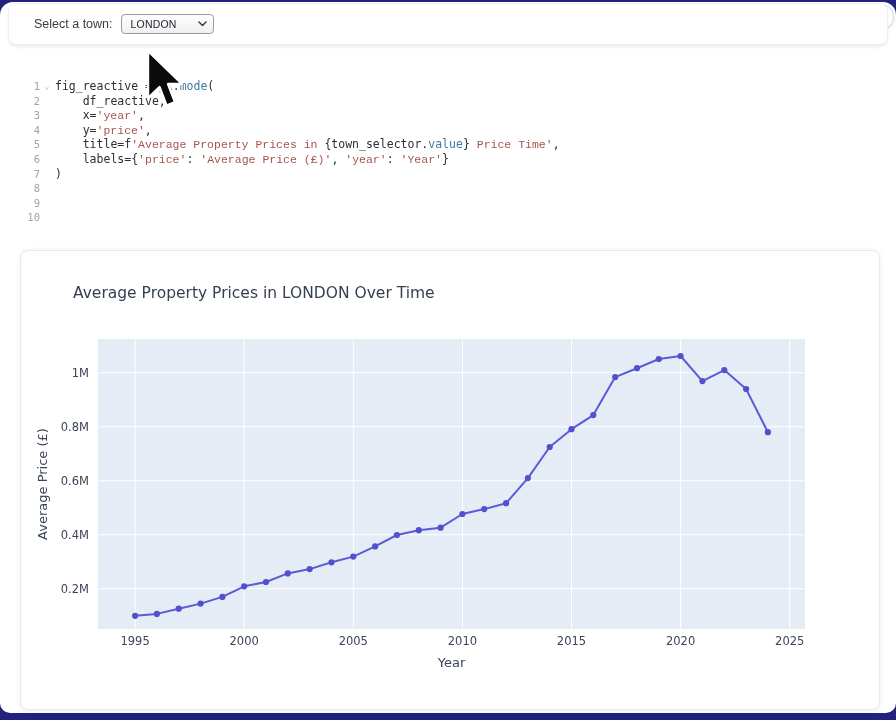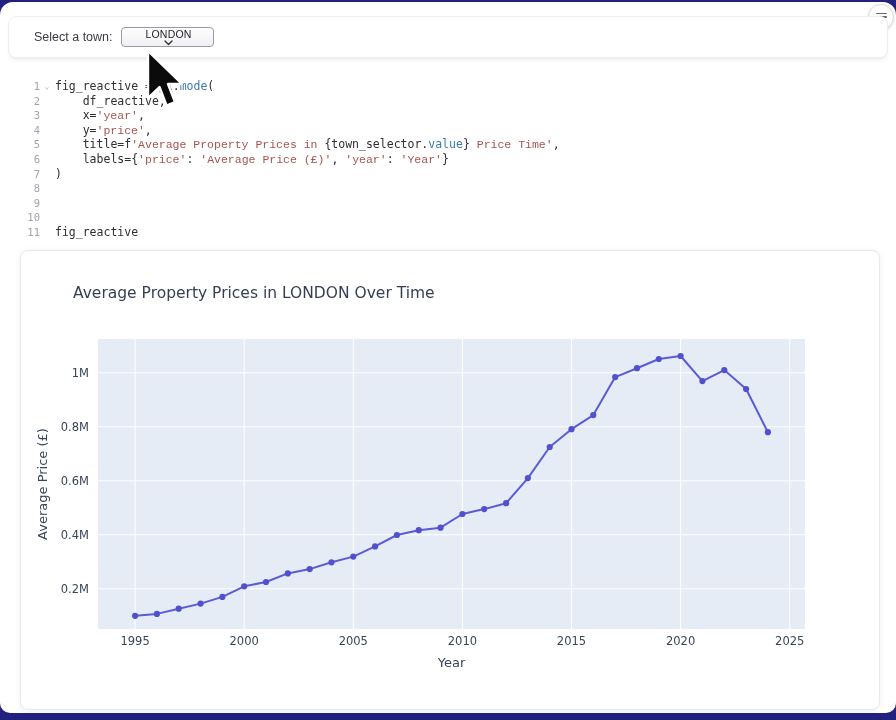--- a/index.html
+++ b/index.html
@@ -8,37 +8,37 @@
     background:#22227e;
     font-family:"Liberation Sans", sans-serif;
   }
   .app-card{
     position:absolute;left:0;top:2px;right:0;bottom:7px;
     background:#ffffff;
     border-radius:13px 13px 10px 10px;
   }
   
   .select-cell{
-    position:absolute;left:8px;right:8px;top:14px;height:42px;
+    position:absolute;left:8px;right:8px;top:1px;height:42px;
     background:#fff;
     border:1px solid #ededf2;
     border-radius:8px;
     box-shadow:0 3px 4px -2px rgba(60,60,110,0.14);
     display:flex;align-items:center;
     padding-left:25px;box-sizing:border-box;
   }
   .select-label{
     font-size:12.5px;color:#3a3a42;
   }
   .dropdown{
     margin-left:8px;width:93px;height:20px;box-sizing:border-box;
     border:1px solid #9a9aa6;border-radius:4px;
     background:linear-gradient(#fefefe,#f0f0f3);
     display:flex;align-items:center;justify-content:space-between;
-    padding:0 6px 0 9px;cursor:pointer;flex-direction:column;
+    padding:0 6px 0 9px;cursor:pointer;
   }
   .dropdown-value{font-size:10.5px;color:#1e1e26;letter-spacing:.2px;}
   .dropdown-chevron svg{display:block;}
   
   .code-editor{
     position:absolute;left:0;right:10px;top:77px;
     font-family:"DejaVu Sans Mono","Liberation Mono",monospace;
     font-size:11.5px;line-height:14.6px;
   }
   .code-line{display:flex;height:14.6px;white-space:pre;}
@@ -99,21 +99,20 @@
       <div class="code-line"><span class="gutter">1</span><span class="fold">⌄</span><span class="code-text"><span class="tok-p">fig_reactive = px.</span><span class="tok-f">mode</span><span class="tok-p">(</span></span></div>
       <div class="code-line"><span class="gutter">2</span><span class="fold"></span><span class="code-text"><span class="tok-p">    df_reactive,</span></span></div>
       <div class="code-line"><span class="gutter">3</span><span class="fold"></span><span class="code-text"><span class="tok-p">    x=</span><span class="tok-s">'year'</span><span class="tok-p">,</span></span></div>
       <div class="code-line"><span class="gutter">4</span><span class="fold"></span><span class="code-text"><span class="tok-p">    y=</span><span class="tok-s">'price'</span><span class="tok-p">,</span></span></div>
       <div class="code-line"><span class="gutter">5</span><span class="fold"></span><span class="code-text"><span class="tok-p">    title=f</span><span class="tok-s">'Average Property Prices in </span><span class="tok-p">{town_selector.</span><span class="tok-f">value</span><span class="tok-p">}</span><span class="tok-s"> Price Time'</span><span class="tok-p">,</span></span></div>
       <div class="code-line"><span class="gutter">6</span><span class="fold"></span><span class="code-text"><span class="tok-p">    labels={</span><span class="tok-s">'price'</span><span class="tok-p">: </span><span class="tok-s">'Average Price (£)'</span><span class="tok-p">, </span><span class="tok-s">'year'</span><span class="tok-p">: </span><span class="tok-s">'Year'</span><span class="tok-p">}</span></span></div>
       <div class="code-line"><span class="gutter">7</span><span class="fold"></span><span class="code-text"><span class="tok-p">)</span></span></div>
       <div class="code-line"><span class="gutter">8</span><span class="fold"></span><span class="code-text"></span></div>
       <div class="code-line"><span class="gutter">9</span><span class="fold"></span></div>
       <div class="code-line"><span class="gutter">10</span><span class="fold"></span></div>
-      <div class="code-line"><span class="gutter">11</span><span class="fold"></span><span class="code-text"><span class="tok-p">fig_reactive</span></span></div>
     </div>
 
   <div class="output-card">
     <svg id="chart" width="858" height="456">
         <rect x="77" y="88" width="707" height="290" fill="#e5ecf6"></rect>
         <line x1="114.09567901234657" y1="88" x2="114.09567901234657" y2="378" stroke="#ffffff" stroke-width="1"></line>
         <line x1="223.2006172839512" y1="88" x2="223.2006172839512" y2="378" stroke="#ffffff" stroke-width="1"></line>
         <line x1="332.3055555555558" y1="88" x2="332.3055555555558" y2="378" stroke="#ffffff" stroke-width="1"></line>
         <line x1="441.41049382716045" y1="88" x2="441.41049382716045" y2="378" stroke="#ffffff" stroke-width="1"></line>
         <line x1="550.5154320987651" y1="88" x2="550.5154320987651" y2="378" stroke="#ffffff" stroke-width="1"></line>

